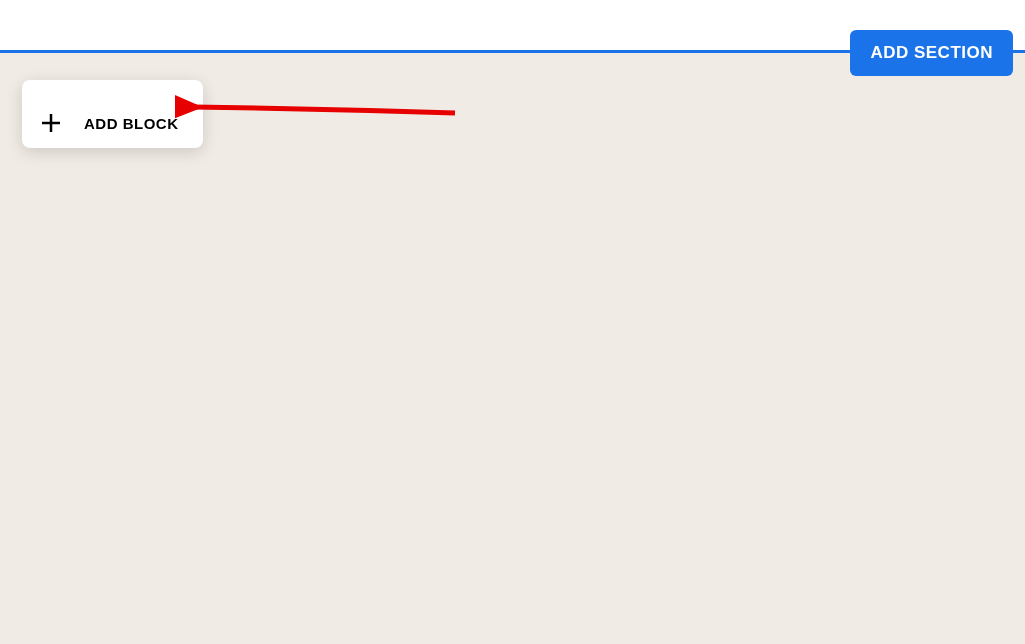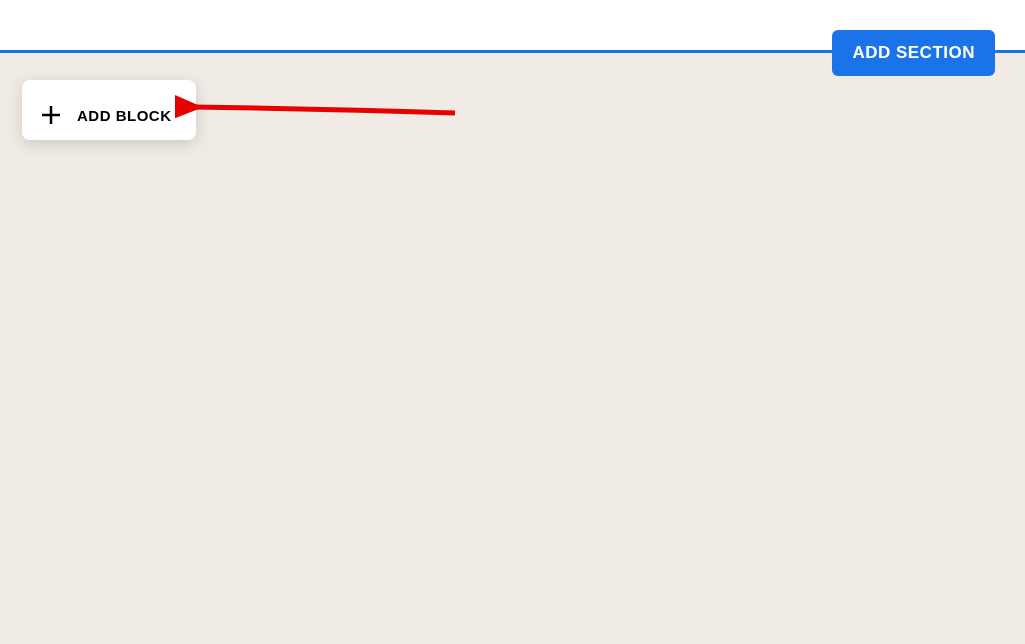--- a/index.html
+++ b/index.html
@@ -18,21 +18,21 @@
 
     .header-area {
       height: 53px;
       background: #ffffff;
       position: relative;
       border-bottom: 3px solid #1a73e8;
     }
 
     .add-section-button {
       position: absolute;
-      right: 30px;
+      right: 12px;
       top: 30px;
       background: #1a73e8;
       color: #ffffff;
       border: none;
       border-radius: 6px;
       padding: 13px 20px;
       font-size: 17px;
       font-weight: 700;
       letter-spacing: 0.5px;
       cursor: pointer;
@@ -45,24 +45,24 @@
       position: relative;
     }
 
     .add-block-button {
       position: absolute;
       left: 22px;
       top: 27px;
       background: #ffffff;
       border: none;
       border-radius: 8px;
-      padding: 24px 24px 14px 18px;
+      padding: 32px 24px 14px 18px;
       display: flex;
       align-items: center;
-      gap: 15px;
+      gap: 22px;
       cursor: pointer;
       box-shadow: 0 4px 16px rgba(0, 0, 0, 0.15);
     }
 
     .plus-icon {
       display: inline-flex;
       align-items: center;
       justify-content: center;
       width: 22px;
       height: 22px;

